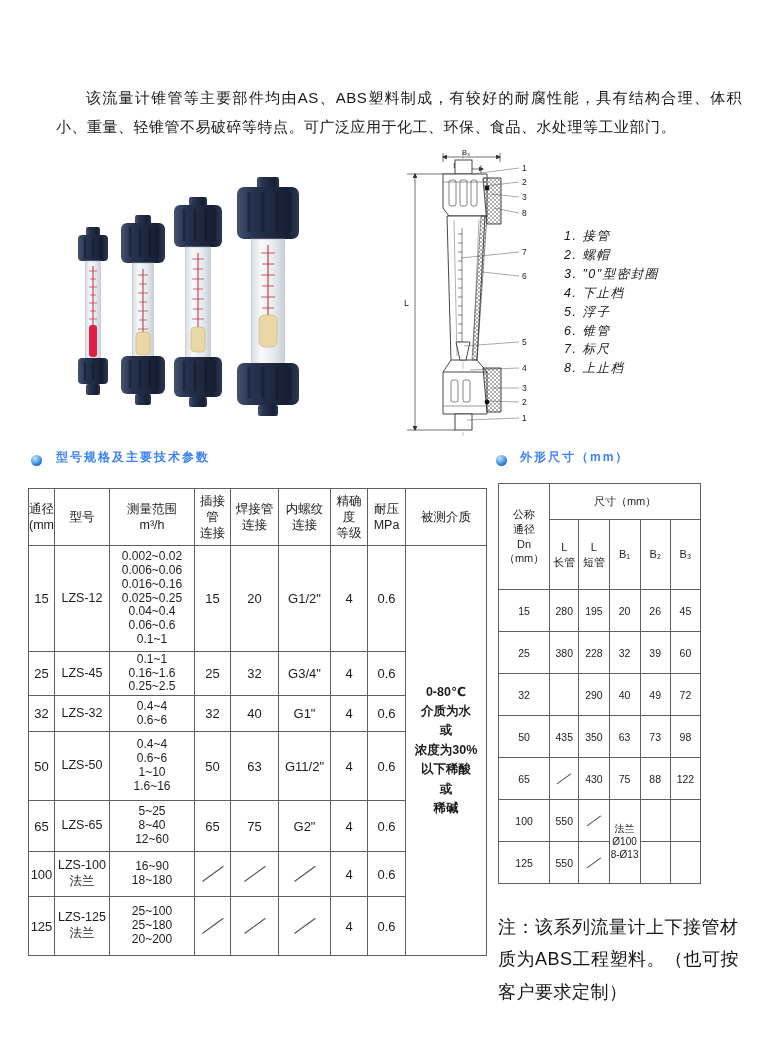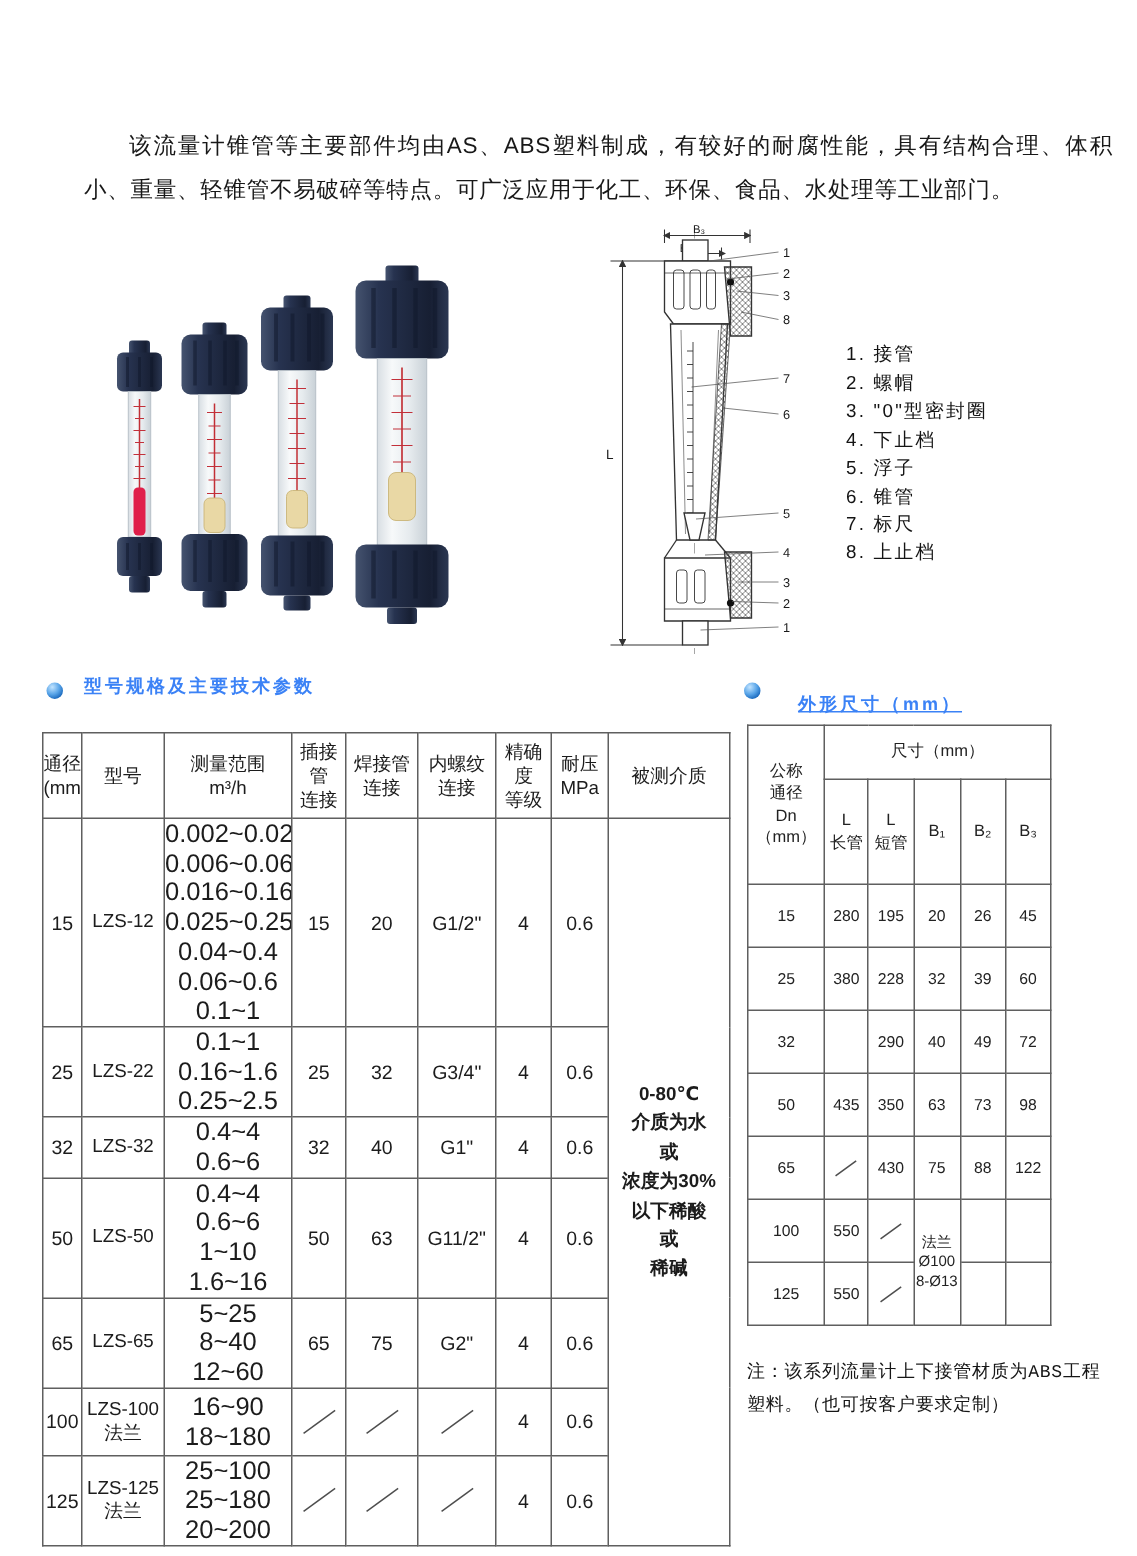--- a/index.html
+++ b/index.html
@@ -11,47 +11,47 @@
   
   .intro{left:56px;top:68px;width:686px;font-size:15px;line-height:1.95;
          letter-spacing:.5px;text-align:justify;text-indent:2em;color:#181818;}
 
   
   .sec-title{font-size:12px;font-weight:bold;letter-spacing:2px;color:#3b82f6;}
   .dot{width:11px;height:11px;border-radius:50%;
        background:radial-gradient(circle at 35% 28%,#c2e4ff 0%,#58a4e8 45%,#1d6cc0 75%,#14518f 100%);}
 
   
-  .legend{left:564px;top:227px;font-size:12.5px;line-height:18.9px;letter-spacing:1.5px;color:#141414;}
+  .legend{left:564px;top:227px;font-size:12.5px;line-height:18.9px;letter-spacing:1.5px;color:#141414;font-style:italic;}
 
   
   table{border-collapse:collapse;table-layout:fixed;background:#fff;}
   td,th{border:1px solid #5f5f5f;text-align:center;vertical-align:middle;
         padding:0;font-weight:normal;overflow:hidden;}
 
   
   .spec{left:28px;top:488px;width:459px;font-size:13px;}
   .spec th{font-size:12.5px;line-height:1.3;}
-  .spec .range{font-size:17px;line-height:1.16;}
+  .spec .range{font-size:12px;line-height:1.16;}
   .spec .model{font-size:12.5px;line-height:1.25;}
   .spec .medium{font-size:12.5px;line-height:1.55;font-weight:bold;}
 
   
   .dims{left:498px;top:483px;width:203px;font-size:10.5px;color:#222;}
   .dims th{font-size:11px;line-height:1.35;}
   .dims td{font-size:10.5px;}
   .dims .flange{font-size:10px;line-height:1.3;}
 
   
   .slash-cell{position:relative;}
   .slash-cell::after{content:"";position:absolute;left:50%;top:50%;width:26px;height:1.3px;
         background:#4e4e4e;transform:translate(-50%,-50%) rotate(-36deg);}
   .dims .slash-cell::after{width:17px;}
 
-  .note{left:498px;top:893px;width:247px;font-size:12px;line-height:1.8;color:#161616;letter-spacing:.5px;font-family:Liberation Mono, monospace;}
+  .note{left:498px;top:893px;width:247px;font-size:18px;line-height:1.8;color:#161616;letter-spacing:.5px;}
 
   svg text{font-family:"Liberation Sans","DejaVu Sans",sans-serif;}
 </style>
 </head>
 <body>
 
 <p class="abs intro">该流量计锥管等主要部件均由AS、ABS塑料制成，有较好的耐腐性能，具有结构合理、体积小、重量、轻锥管不易破碎等特点。可广泛应用于化工、环保、食品、水处理等工业部门。</p>
 
 <svg class="abs" style="left:40px;top:165px;" width="350" height="270" viewBox="0 0 350 270">
   <defs>
@@ -214,21 +214,21 @@
   <div>4. 下止档</div>
   <div>5. 浮子</div>
   <div>6. 锥管</div>
   <div>7. 标尺</div>
   <div>8. 上止档</div>
 </div>
 
 <span class="abs dot" style="left:31px;top:455px;"></span>
 <h2 class="abs sec-title" style="left:56px;top:449px;margin:0;">型号规格及主要技术参数</h2>
 <span class="abs dot" style="left:496px;top:455px;"></span>
-<h2 class="abs sec-title" style="left:520px;top:449px;margin:12px;text-decoration:underline;">外形尺寸（mm）</h2>
+<h2 class="abs sec-title" style="left:520px;top:449px;margin:0;">外形尺寸（mm）</h2>
 
 <table class="abs spec">
   <colgroup>
     <col style="width:26px">
       <col style="width:55px">
       <col style="width:85px">
       <col style="width:36px">
     <col style="width:48px">
       <col style="width:52px">
       <col style="width:37px">
@@ -272,21 +272,21 @@
     <td class="medium pre" rowspan="7">0-80℃
 介质为水
 或
 浓度为30%
 以下稀酸
 或
 稀碱</td>
   </tr>
   <tr style="height:44px">
     <td>25</td>
-    <td class="model pre">LZS-22</td>
+    <td class="model pre">LZS-45</td>
     <td class="range pre">0.1~1
 0.16~1.6
 0.25~2.5</td>
     <td>25</td>
     <td>32</td>
     <td>G3/4"</td>
     <td>4</td>
     <td>0.6</td>
   </tr>
   <tr style="height:36px">

